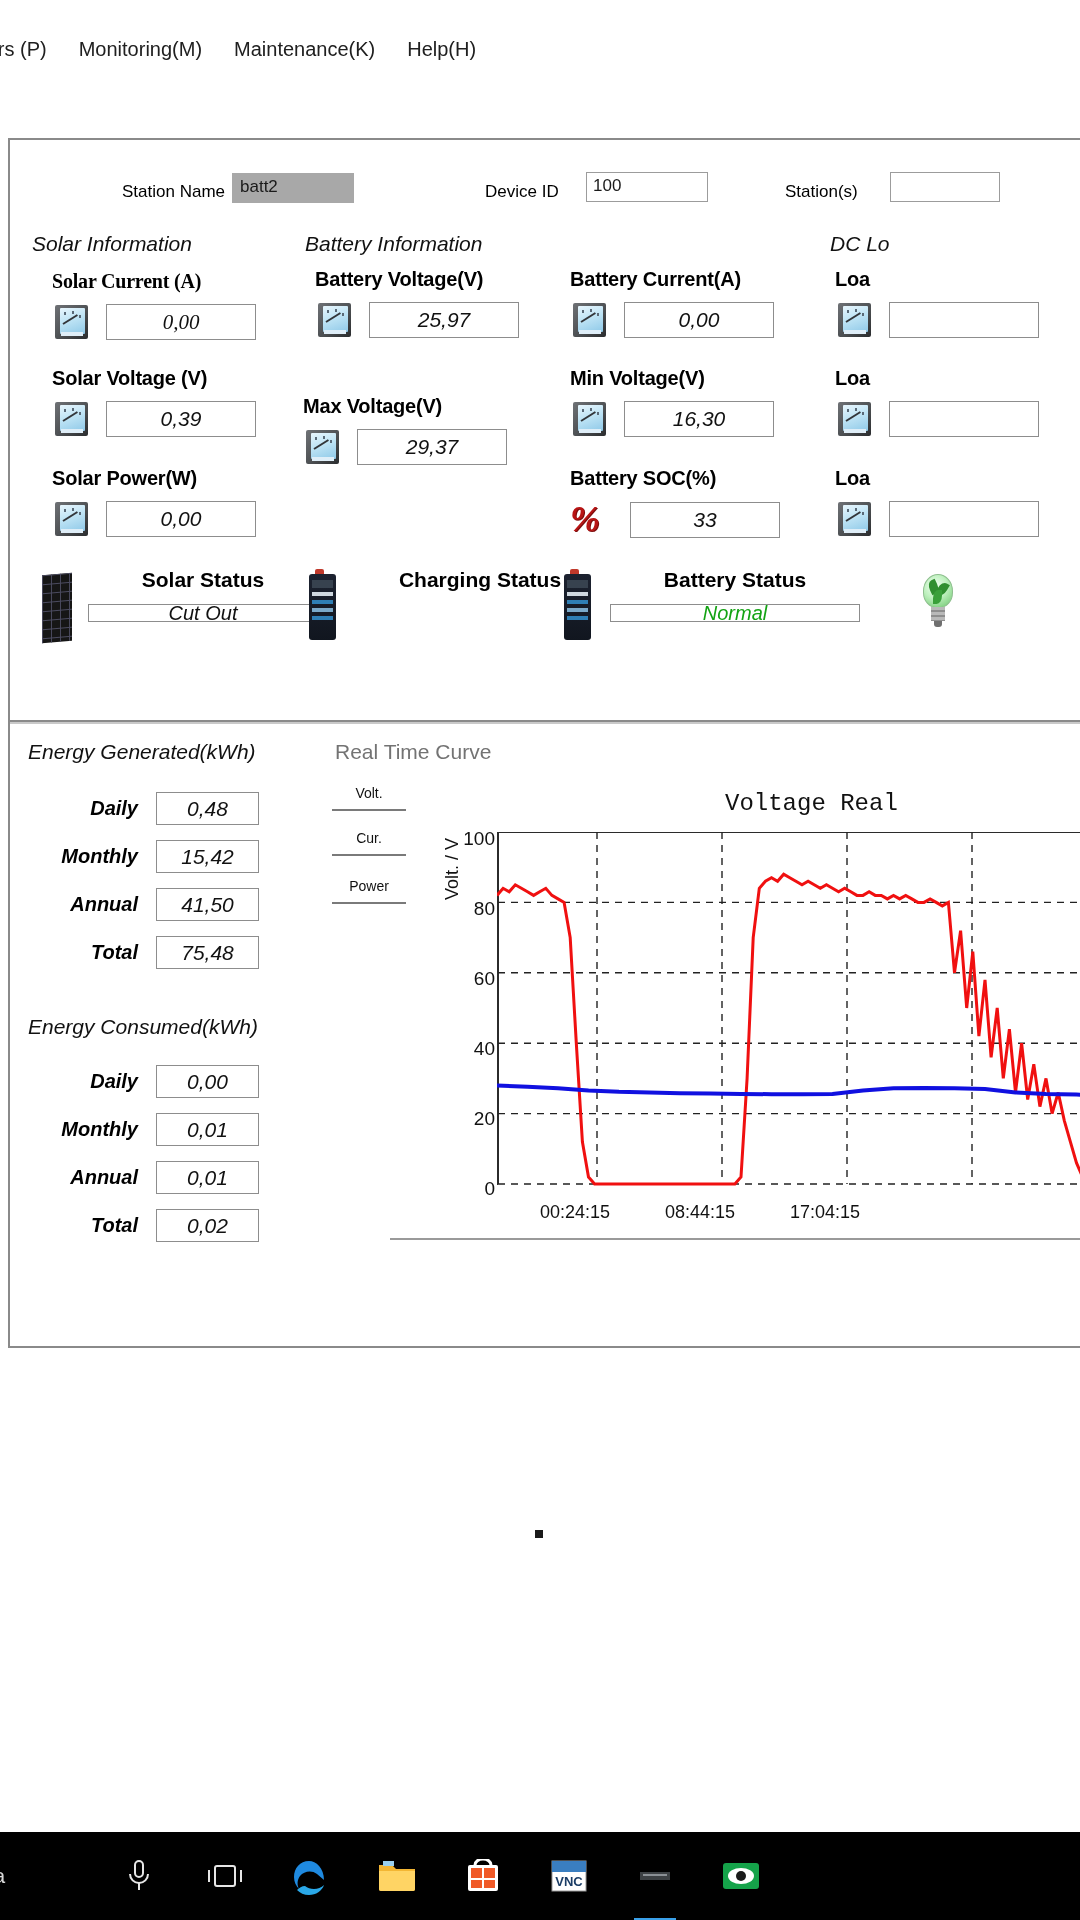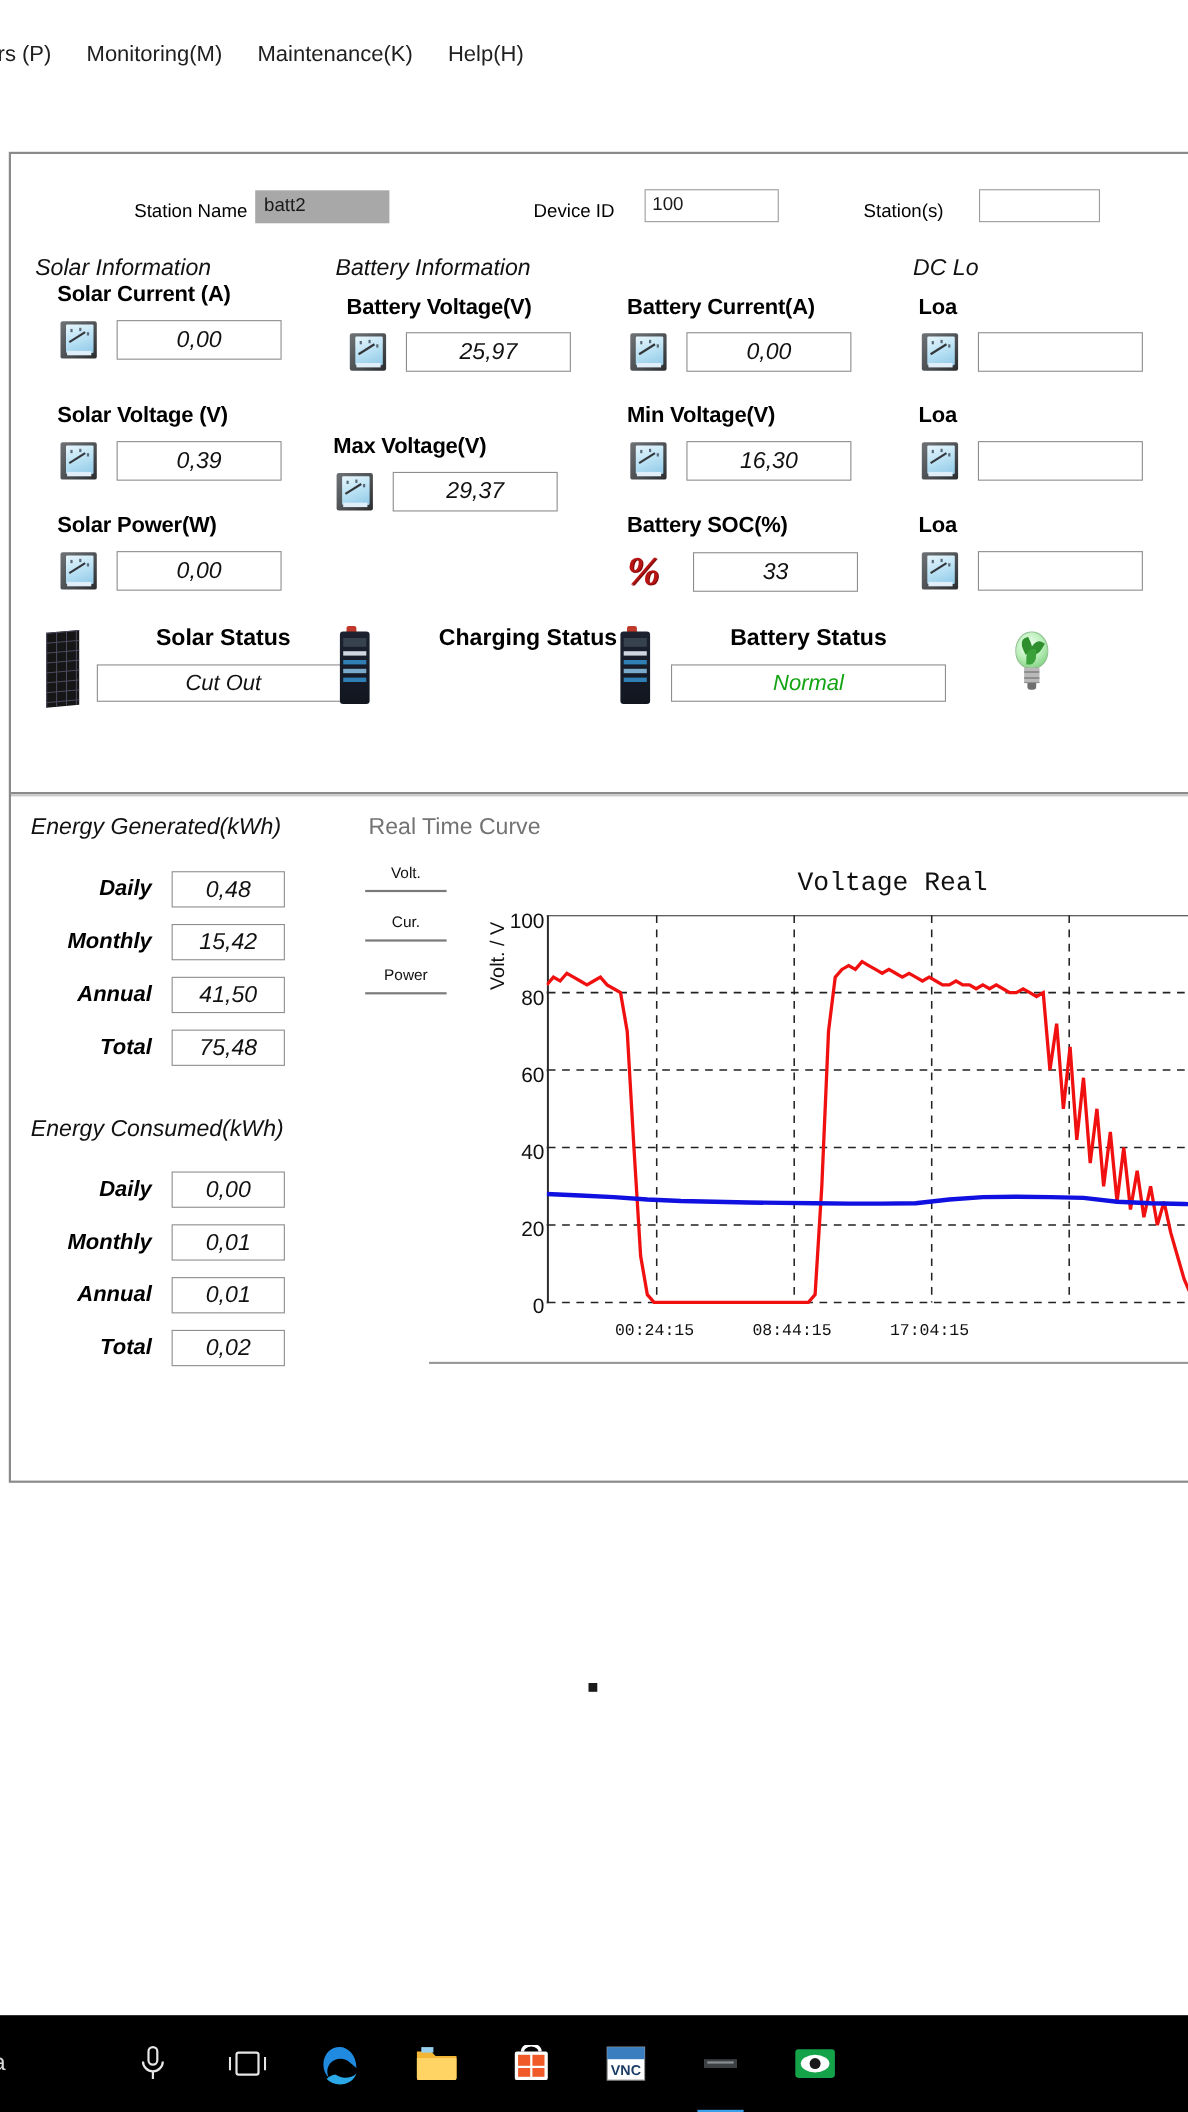--- a/index.html
+++ b/index.html
@@ -214,21 +214,21 @@
     width: 8px; height: 6px; background: #6f6f6f; border-radius: 0 0 3px 3px;
   }
 
   
   .status-item { position: absolute; }
   .status-item .s-label {
     font-size: 21px; font-weight: bold; color: #000;
     text-align: center; white-space: nowrap; margin-bottom: 12px;
   }
   .status-item .s-box {
-    height: 34px; border: 1px solid #8d8d8d; background: #fff;
+    height: 18px; border: 1px solid #8d8d8d; background: #fff;
     display: flex; align-items: center; justify-content: center;
     font-size: 20px; font-style: italic; color: #111;
   }
 
   
   .energy-title {
     position: absolute; font-size: 21px; font-style: italic; color: #111;
     white-space: nowrap;
   }
   .e-row { position: absolute; display: flex; align-items: center; }
@@ -265,22 +265,22 @@
     font-size: 18px; color: #111;
     transform: rotate(-90deg);
     transform-origin: left top;
     white-space: nowrap;
   }
   .ytick {
     position: absolute; font-size: 19px; color: #111;
     text-align: right; width: 42px;
   }
   .xtick {
-    position: absolute; font-size: 15px; color: #111;
-    text-align: center; white-space: nowrap; font-family: Liberation Mono, monospace;
+    position: absolute; font-size: 18px; color: #111;
+    text-align: left; white-space: nowrap;
   }
   .chart-hr {
     position: absolute; border-top: 2px solid #9a9a9a;
   }
 
   .dot-mark {
     position: absolute; width: 8px; height: 8px; background: #1a1a1a;
   }
 
   
@@ -326,21 +326,21 @@
     <div class="hdr-label" style="left:475px; top:42px;">Device ID</div>
     <div class="devid-field" style="left:576px; top:32px;">100</div>
 
     <div class="hdr-label" style="left:775px; top:42px;">Station(s)</div>
     <div class="interval-field" style="left:880px; top:32px;"></div>
 
     <div class="group-title" style="left:22px;  top:92px;">Solar Information</div>
     <div class="group-title" style="left:295px; top:92px;">Battery Information</div>
     <div class="group-title" style="left:820px; top:92px;">DC Lo</div>
 
-    <div class="metric" style="left:42px; top:117px;">
+    <div class="metric" style="left:42px; top:130px;font-family:Liberation Serif, serif;">
       <div class="m-label">Solar Current (A)</div>
       <div class="m-row">
         <div class="ico-gauge">
           <div class="body"></div>
             <div class="face"></div>
           <div class="tick" style="left:12px; top:9px;"></div>
           <div class="tick" style="left:20px; top:8px;"></div>
           <div class="tick" style="left:27px; top:12px;"></div>
           <div class="needle"></div>
             <div class="base"></div>

